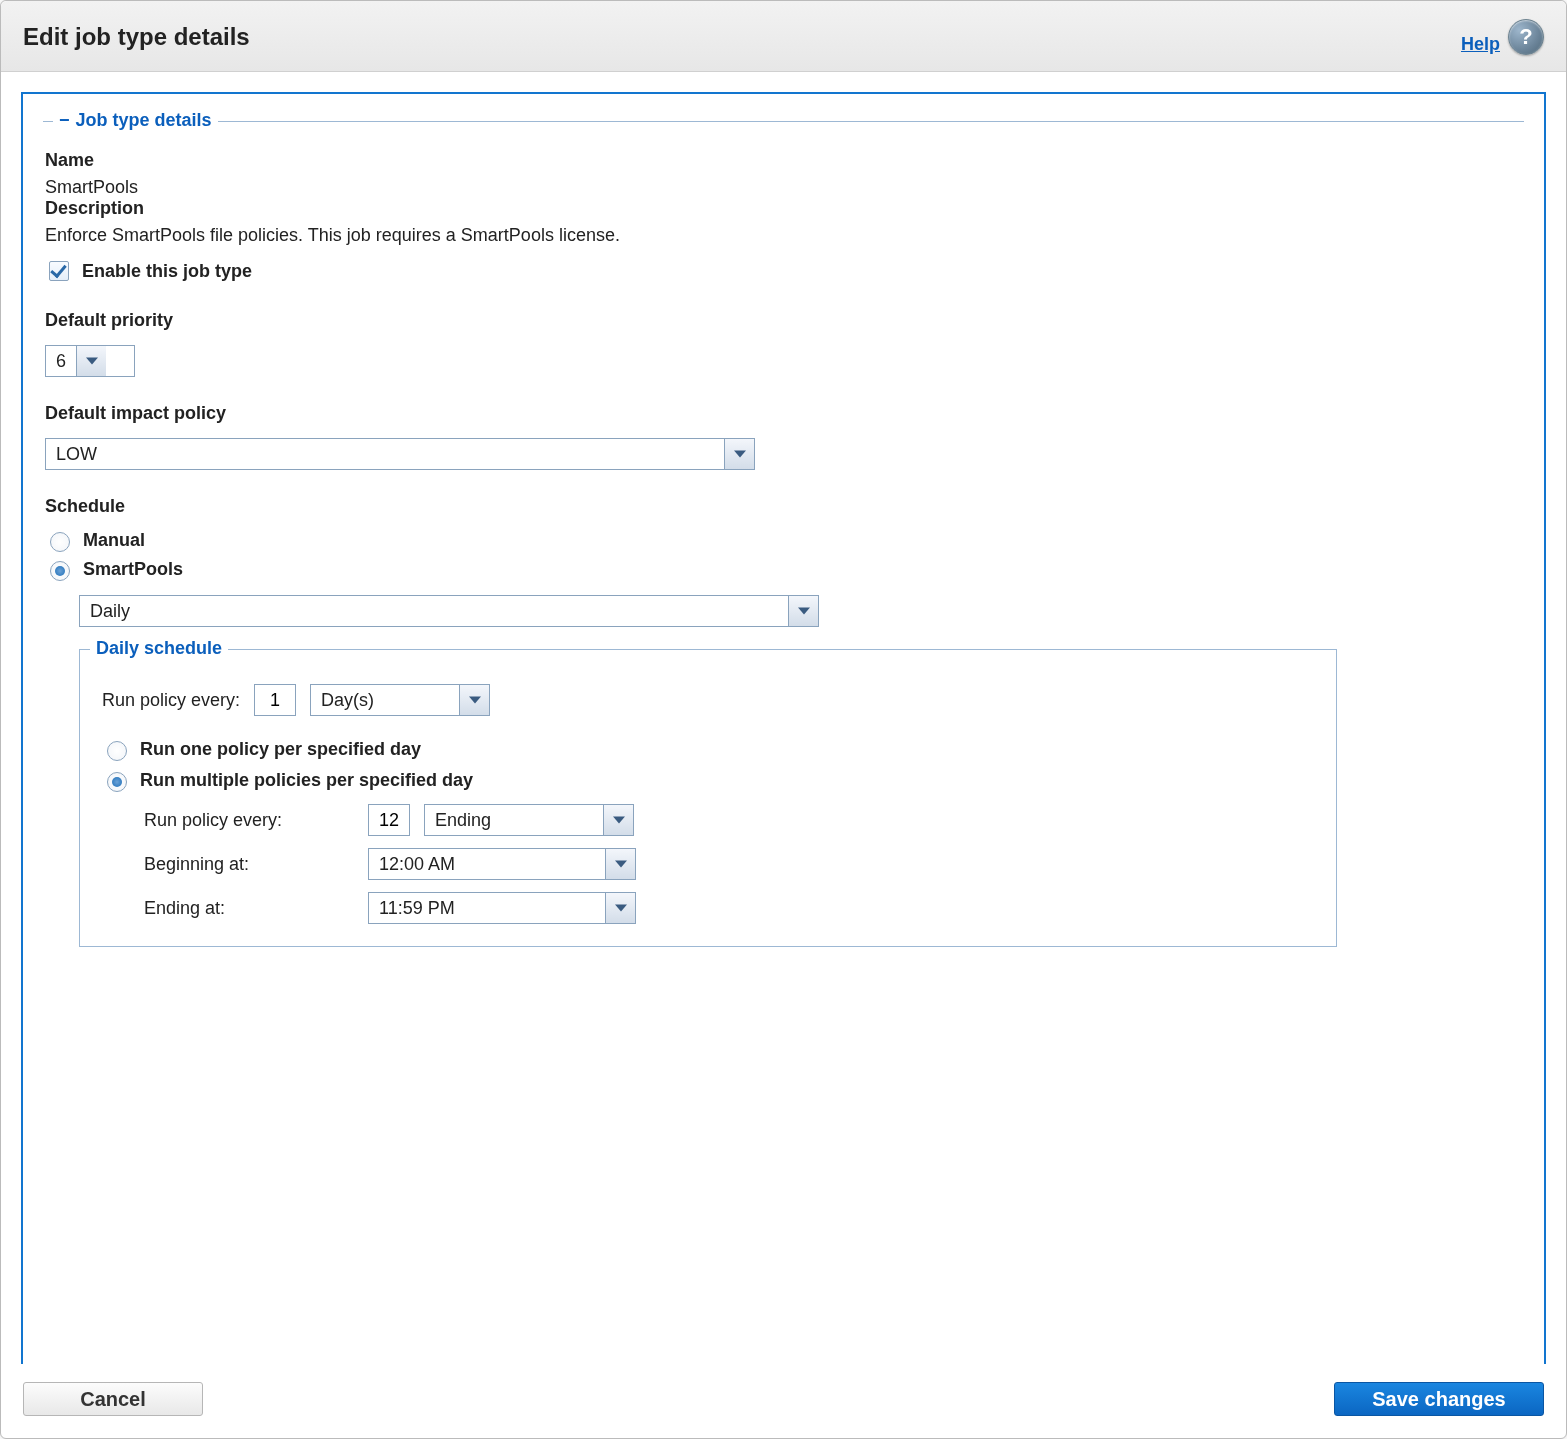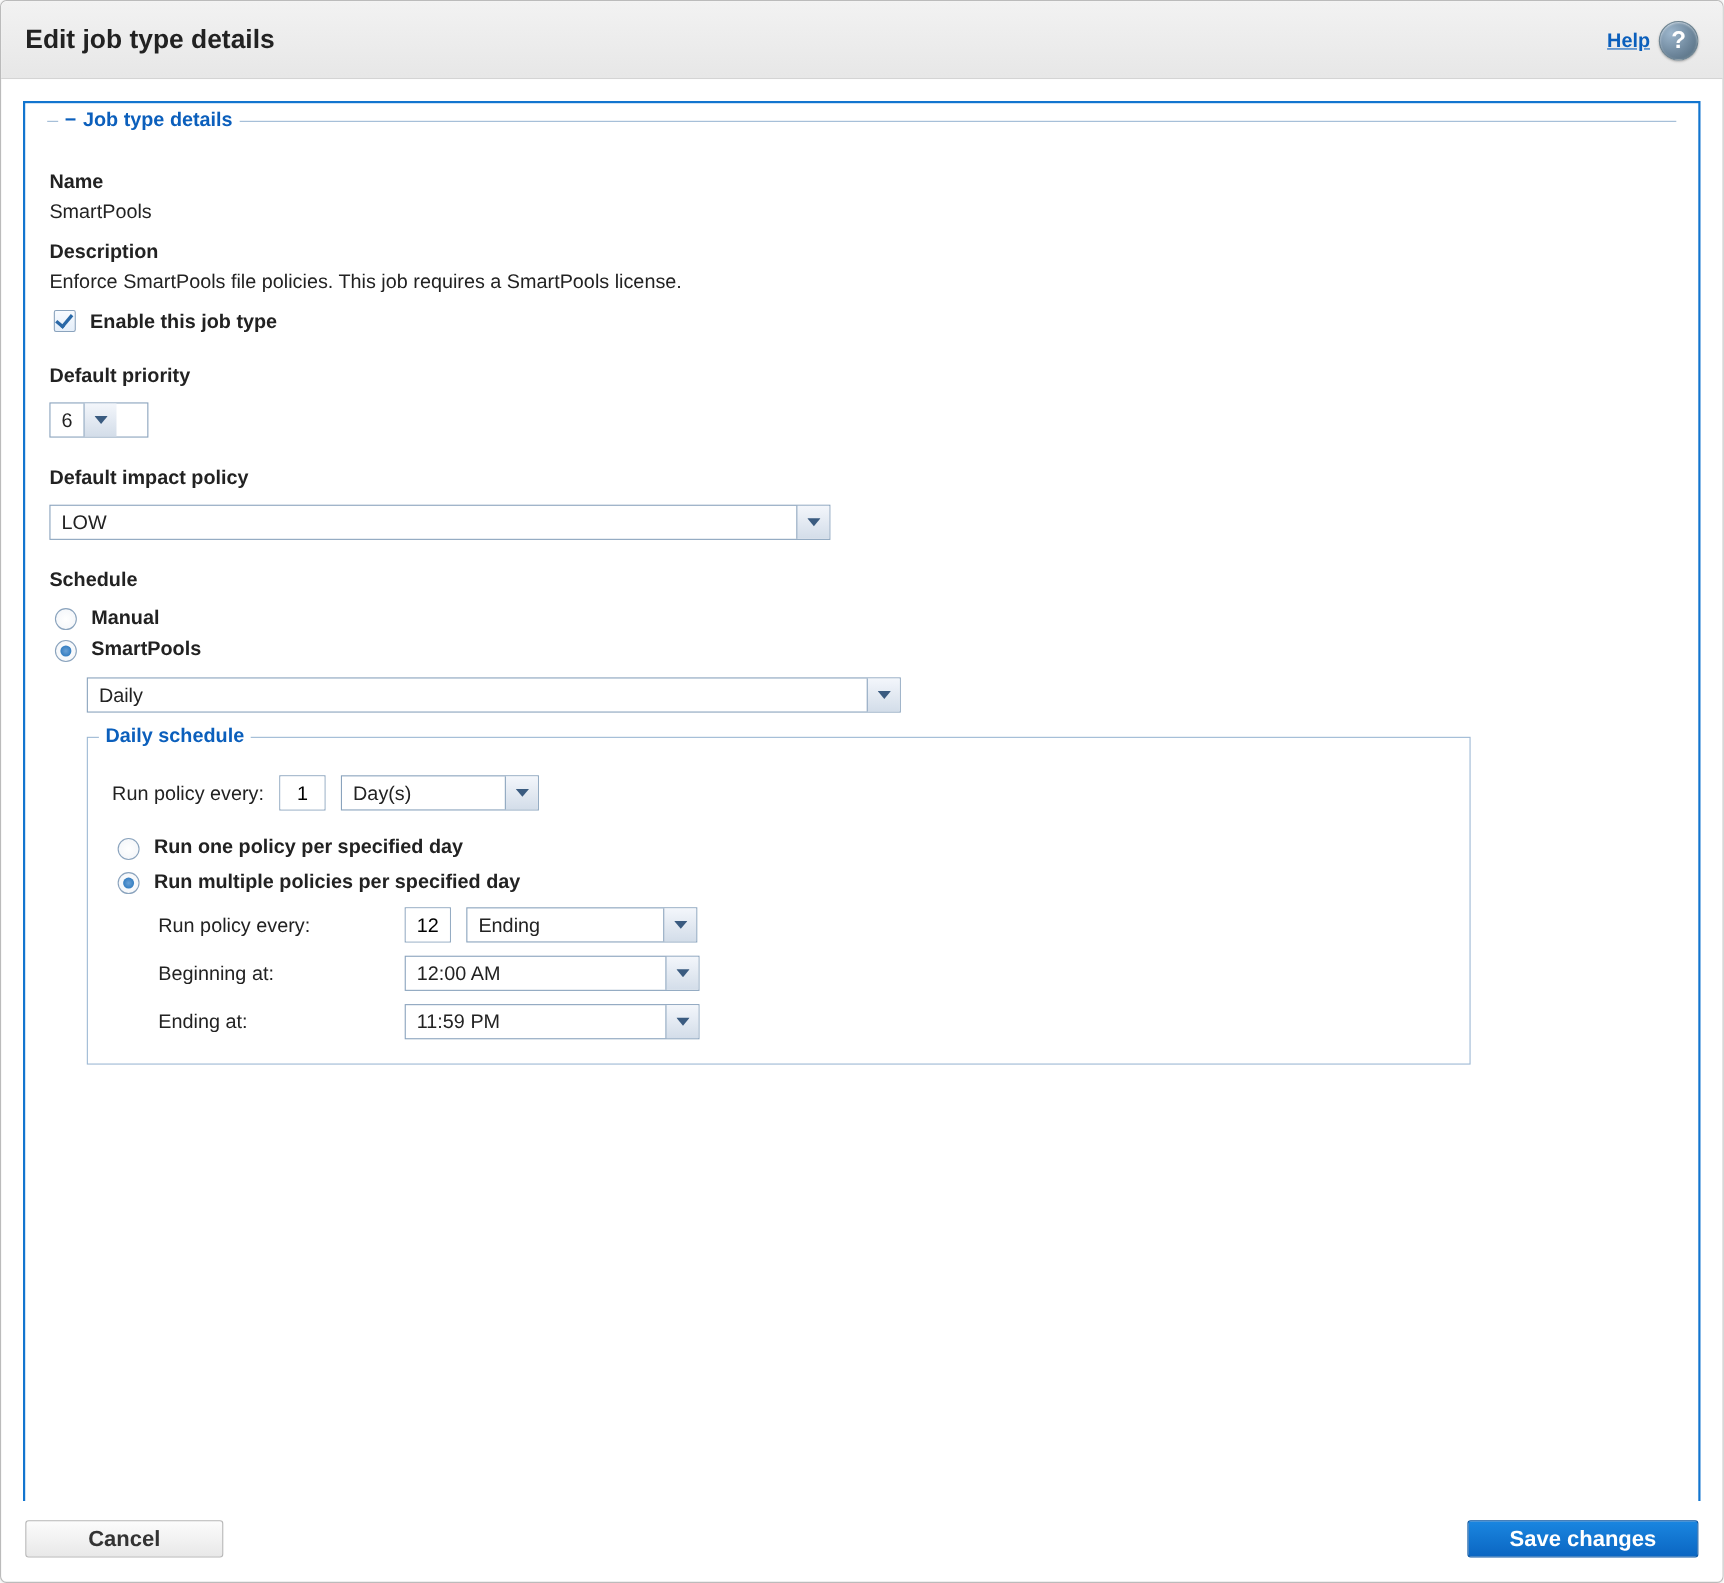--- a/index.html
+++ b/index.html
@@ -29,21 +29,21 @@
     display: flex;
     align-items: center;
     justify-content: space-between;
     border-radius: 6px 6px 0 0;
   }
   .titlebar .title {
     font-size: 24px;
     font-weight: bold;
     color: #222;
   }
-  .titlebar .help-wrap { display: flex; align-items: center; gap: 8px; }
+  .titlebar .help-wrap { display: flex; align-items: flex-end; gap: 8px; }
   .help-link {
     color: #0b5fbc;
     text-decoration: underline;
     font-size: 18px;
     font-weight: bold;
   }
   .help-icon {
     width: 36px; height: 36px;
     border-radius: 50%;
     background: radial-gradient(circle at 30% 30%, #9db6cc, #6b8499 60%, #4f6879);
@@ -56,21 +56,21 @@
   .content {
     flex: 1 1 auto;
     padding: 20px;
     overflow: auto;
   }
 
   .panel {
     border: 2px solid #1275cf;
     background: #fff;
     height: 1284px;
-    padding: 16px 20px 20px 20px;
+    padding: 27px 20px 20px 20px;
     position: relative;
   }
 
   
   .group {
     border: 1px solid #9db8d4;
     position: relative;
     padding: 28px 22px 22px 22px;
     background: #fff;
   }
@@ -85,21 +85,21 @@
     font-size: 18px;
     font-weight: bold;
   }
   .group-legend .minus {
     display: inline-block;
     color: #0b5fbc;
     margin-right: 6px;
     font-weight: bold;
   }
 
-  .field-label { font-weight: bold; margin-top: 16px; }
+  .field-label { font-weight: bold; }
   .field-value { margin-top: 6px; }
   .section-label { font-weight: bold; margin-top: 26px; }
 
   .checkbox-row, .radio-row {
     display: flex; align-items: center; gap: 10px; margin-top: 12px;
   }
   .checkbox-row label, .radio-row label { font-weight: bold; }
 
   input[type=checkbox].cb {
     width: 20px; height: 20px;

